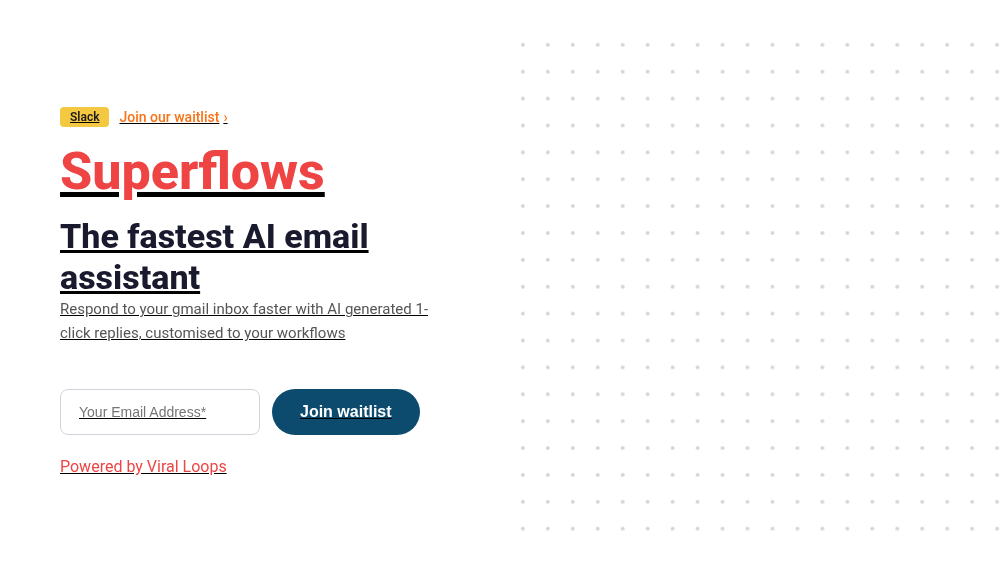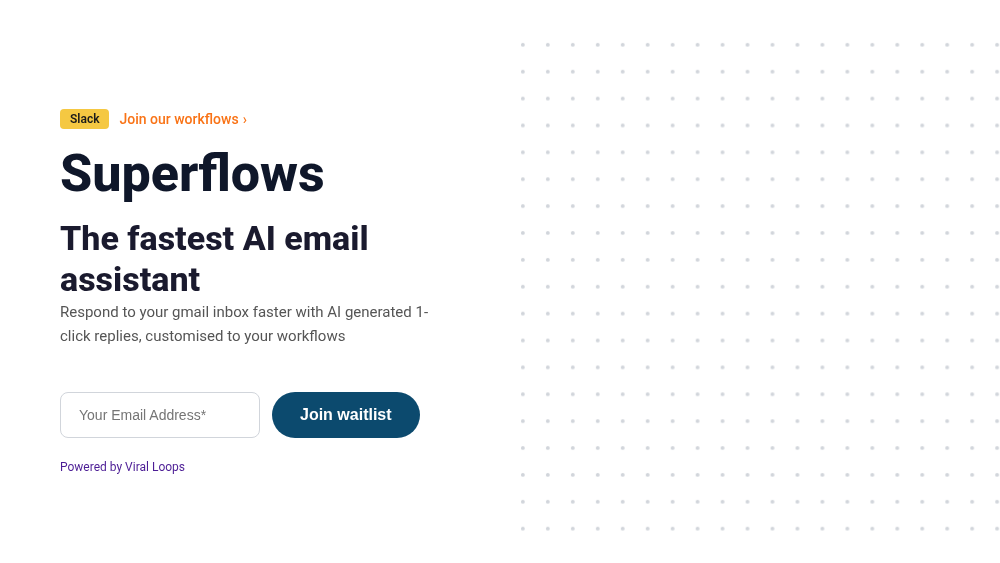--- a/index.html
+++ b/index.html
@@ -26,20 +26,21 @@
 
     
     .left-content {
       width: 50%;
       padding: 80px 60px 60px 60px;
       display: flex;
       flex-direction: column;
       justify-content: center;
       position: relative;
       z-index: 2;
+      text-decoration: underline;
     }
 
     
     .community-badge {
       display: flex;
       align-items: center;
       gap: 10px;
       margin-bottom: 16px;
     }
 
@@ -60,21 +61,21 @@
       display: flex;
       align-items: center;
       gap: 4px;
       cursor: pointer;
     }
 
     
     .brand-name {
       font-size: 52px;
       font-weight: 800;
-      color: #0f172a;
+      color: #ef4444;
       line-height: 1.1;
       margin-bottom: 16px;
     }
 
     
     .headline {
       font-size: 34px;
       font-weight: 800;
       color: #1a1a2e;
       line-height: 1.2;
@@ -116,22 +117,22 @@
       border-radius: 50px;
       font-size: 16px;
       font-weight: 600;
       cursor: pointer;
       white-space: nowrap;
       transition: background 0.2s;
     }
 
     
     .powered-by {
-      font-size: 12px;
-      color: #4c1d95;
+      font-size: 16px;
+      color: #ef4444;
     }
 
     
     .right-content {
       width: 50%;
       position: relative;
       overflow: hidden;
     }
 
     .dot-pattern {
@@ -150,21 +151,21 @@
 </head>
 <body>
 
 <div class="page-container">
 
   <div class="left-content">
 
     <div class="community-badge">
       <span class="slack-badge">Slack</span>
       <a class="community-link" href="#">
-        <span>Join our workflows</span>
+        <span>Join our waitlist</span>
         <span>›</span>
       </a>
     </div>
 
     <h1 class="brand-name">Superflows</h1>
 
     <h2 class="headline">The fastest AI email assistant</h2>
 
     <p class="description">Respond to your gmail inbox faster with AI generated 1-click replies, customised to your workflows</p>
 

